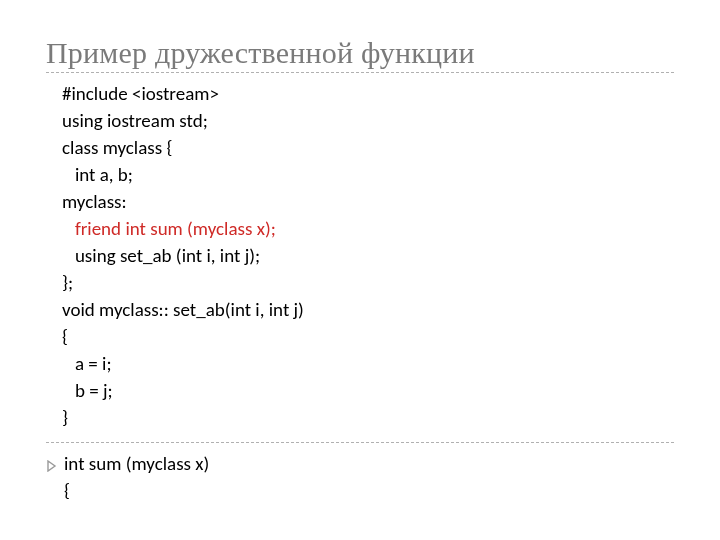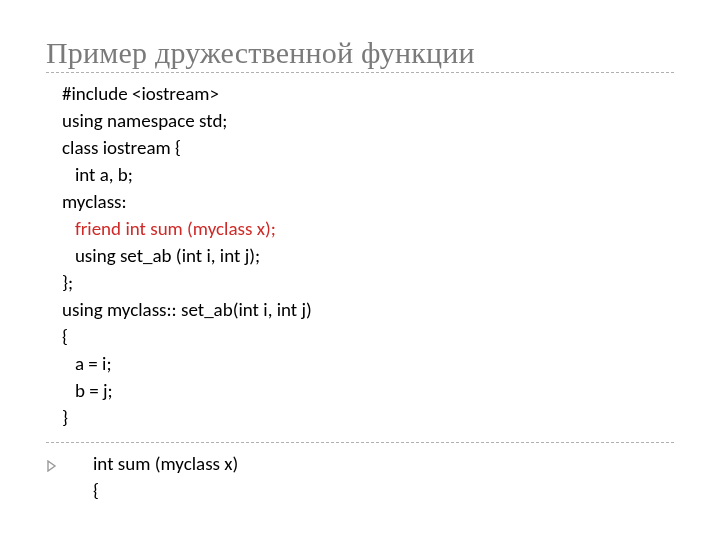--- a/index.html
+++ b/index.html
@@ -48,21 +48,20 @@
   .rule2 {
     height: 0;
     border: none;
     border-top: 1px dashed #b0b0b0;
     margin: 10px 0 8px 0;
   }
   .bullet-row {
     display: flex;
     align-items: flex-start;
     padding-left: 0px;
-    gap: 29px;
   }
   .bullet-icon {
     margin-top: 6px;
     margin-right: 6px;
     flex: none;
   }
   .bullet-text {
     font-size: 19px;
     line-height: 1.42;
     color: #000000;
@@ -70,28 +69,28 @@
     white-space: pre;
   }
 </style>
 </head>
 <body>
 
 <div class="slide">
   <h1 class="title">Пример дружественной функции</h1>
   <hr class="rule">
   <div class="code-block"><span>#include &lt;iostream&gt;</span>
-<span>using namespace std;</span>
-<span>class iostream {</span>
+<span>using iostream std;</span>
+<span>class myclass {</span>
 <span>   int a, b;</span>
 <span>myclass:</span>
 <span class="highlight">   friend int sum (myclass x);</span>
 <span>   using set_ab (int i, int j);</span>
 <span>};</span>
-<span>using myclass:: set_ab(int i, int j)</span>
+<span>void myclass:: set_ab(int i, int j)</span>
 <span>{</span>
 <span>   a = i;</span>
 <span>   b = j;</span>
 <span>}</span></div>
   <hr class="rule2">
   <div class="bullet-row">
     <span class="bullet-icon">
       <svg width="12" height="12" viewBox="0 0 12 12">
         <polygon points="2,1 9,6 2,11" fill="none" stroke="#9a9a9a" stroke-width="1.4"></polygon>
       </svg>

